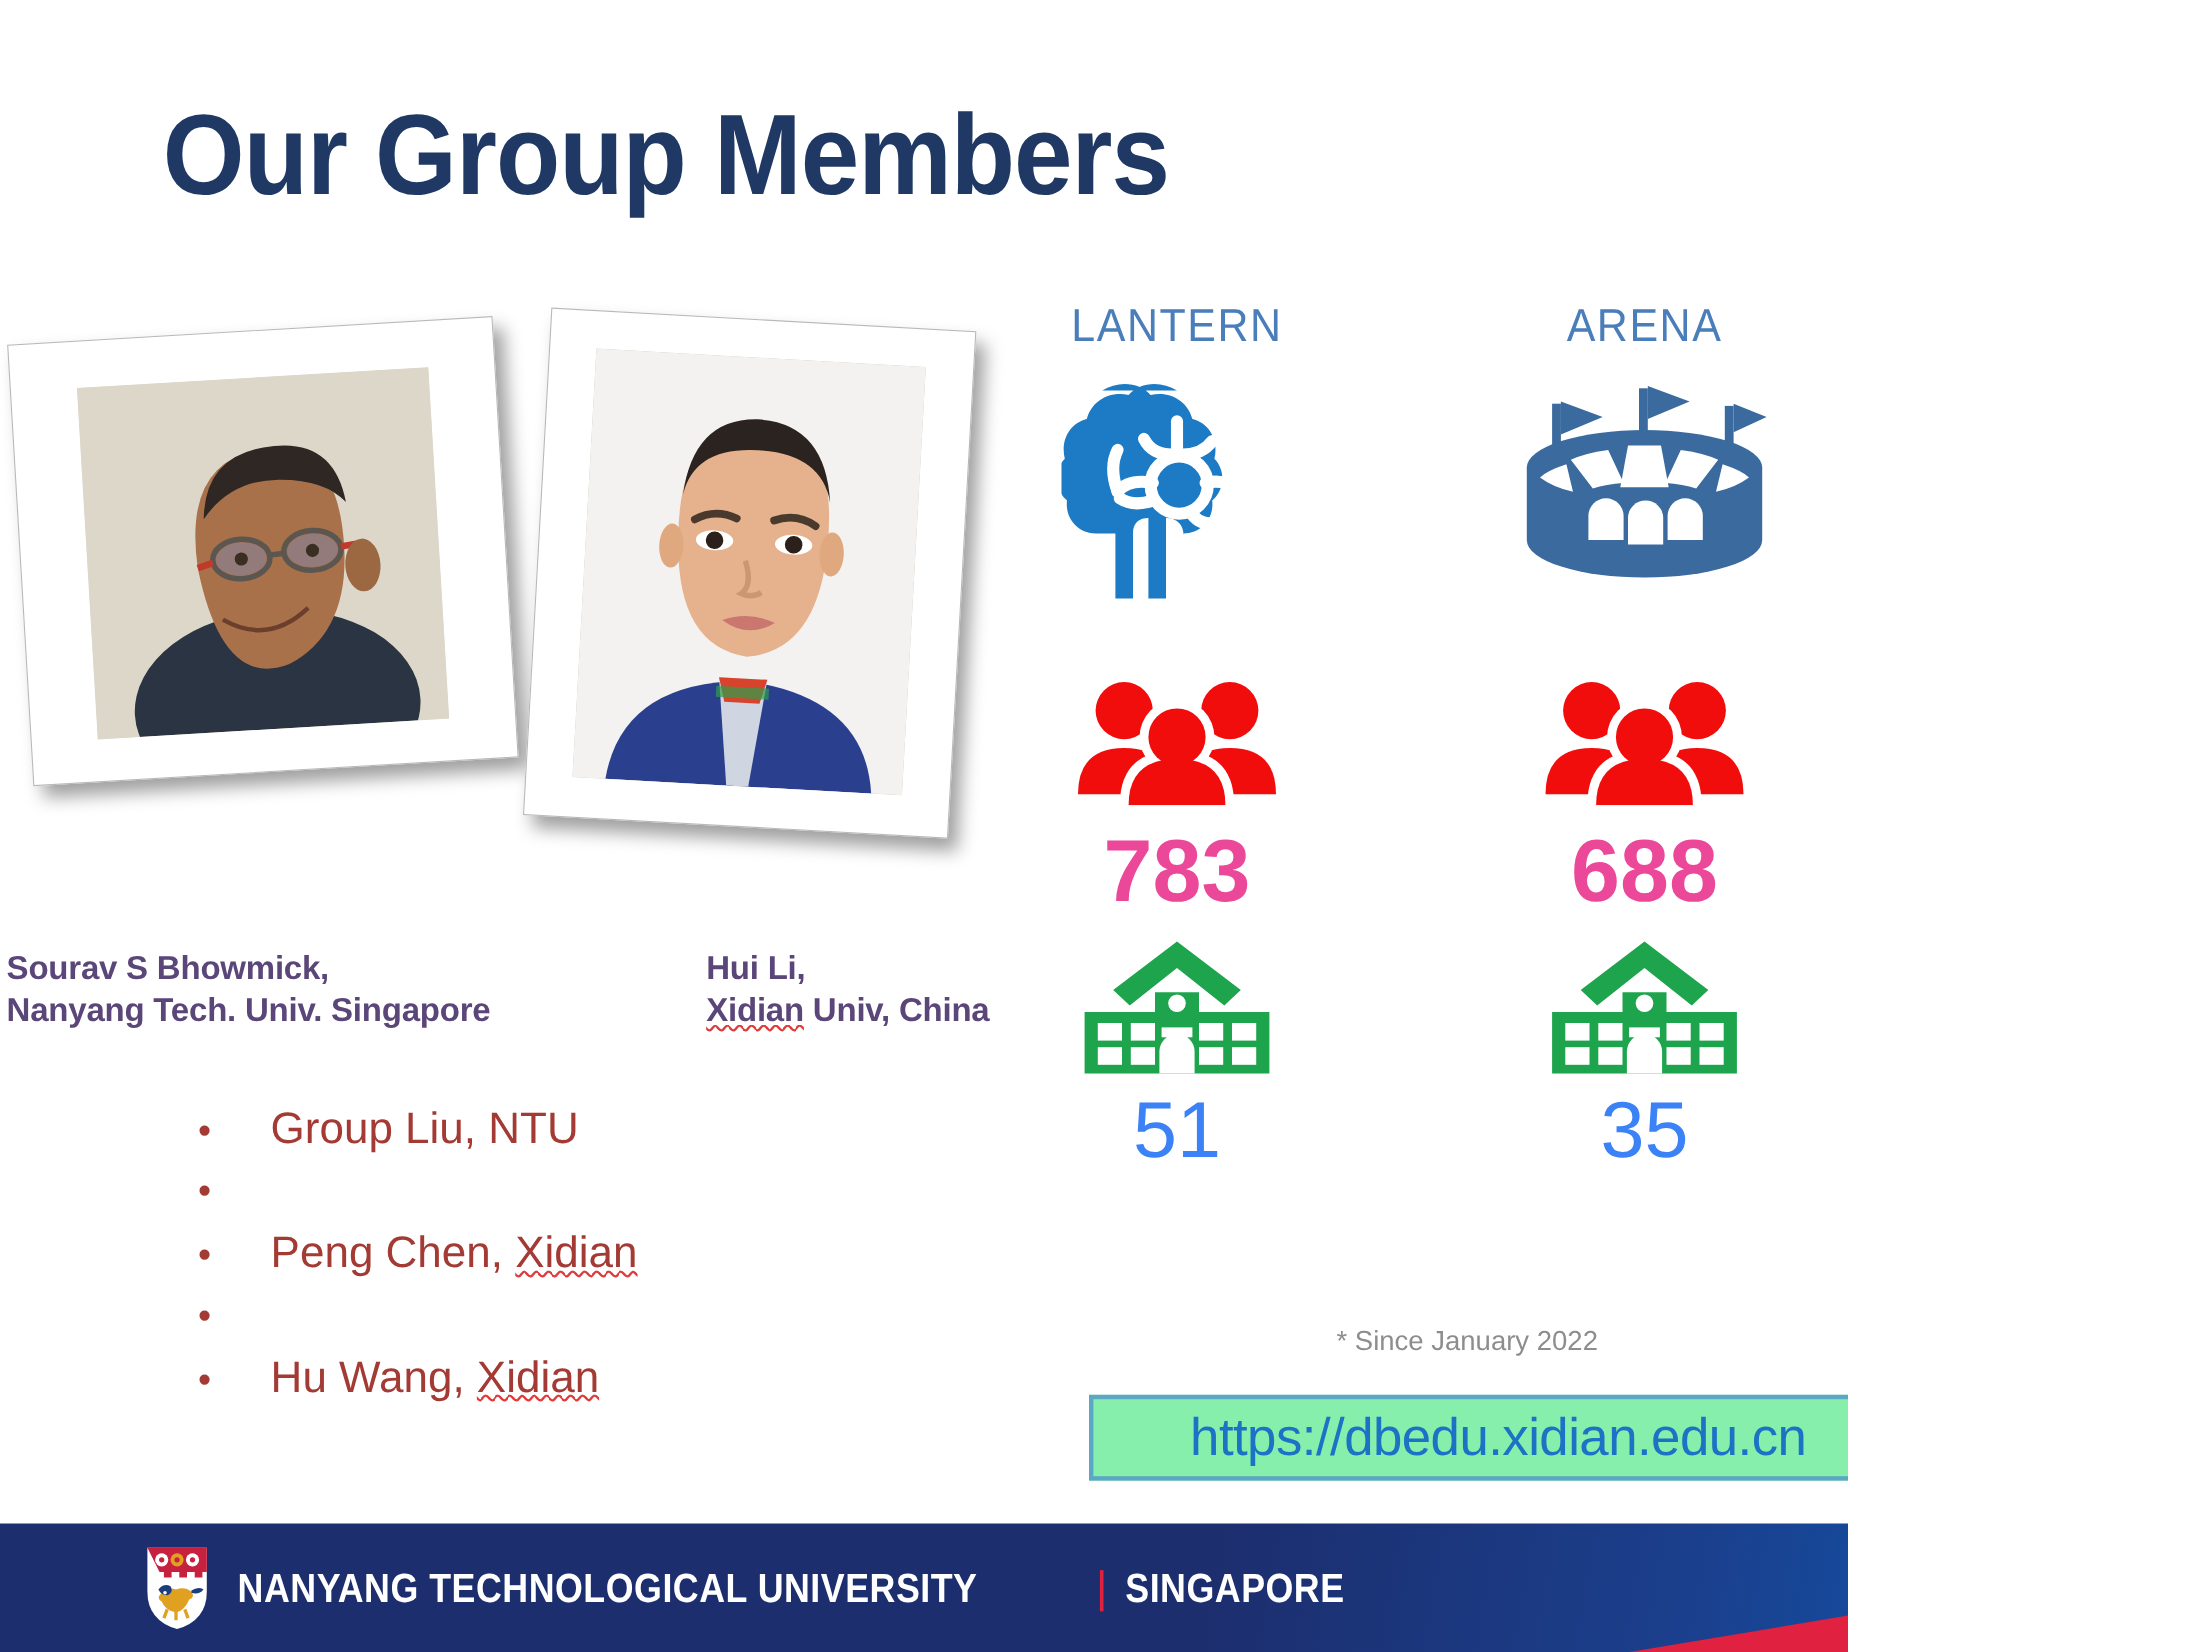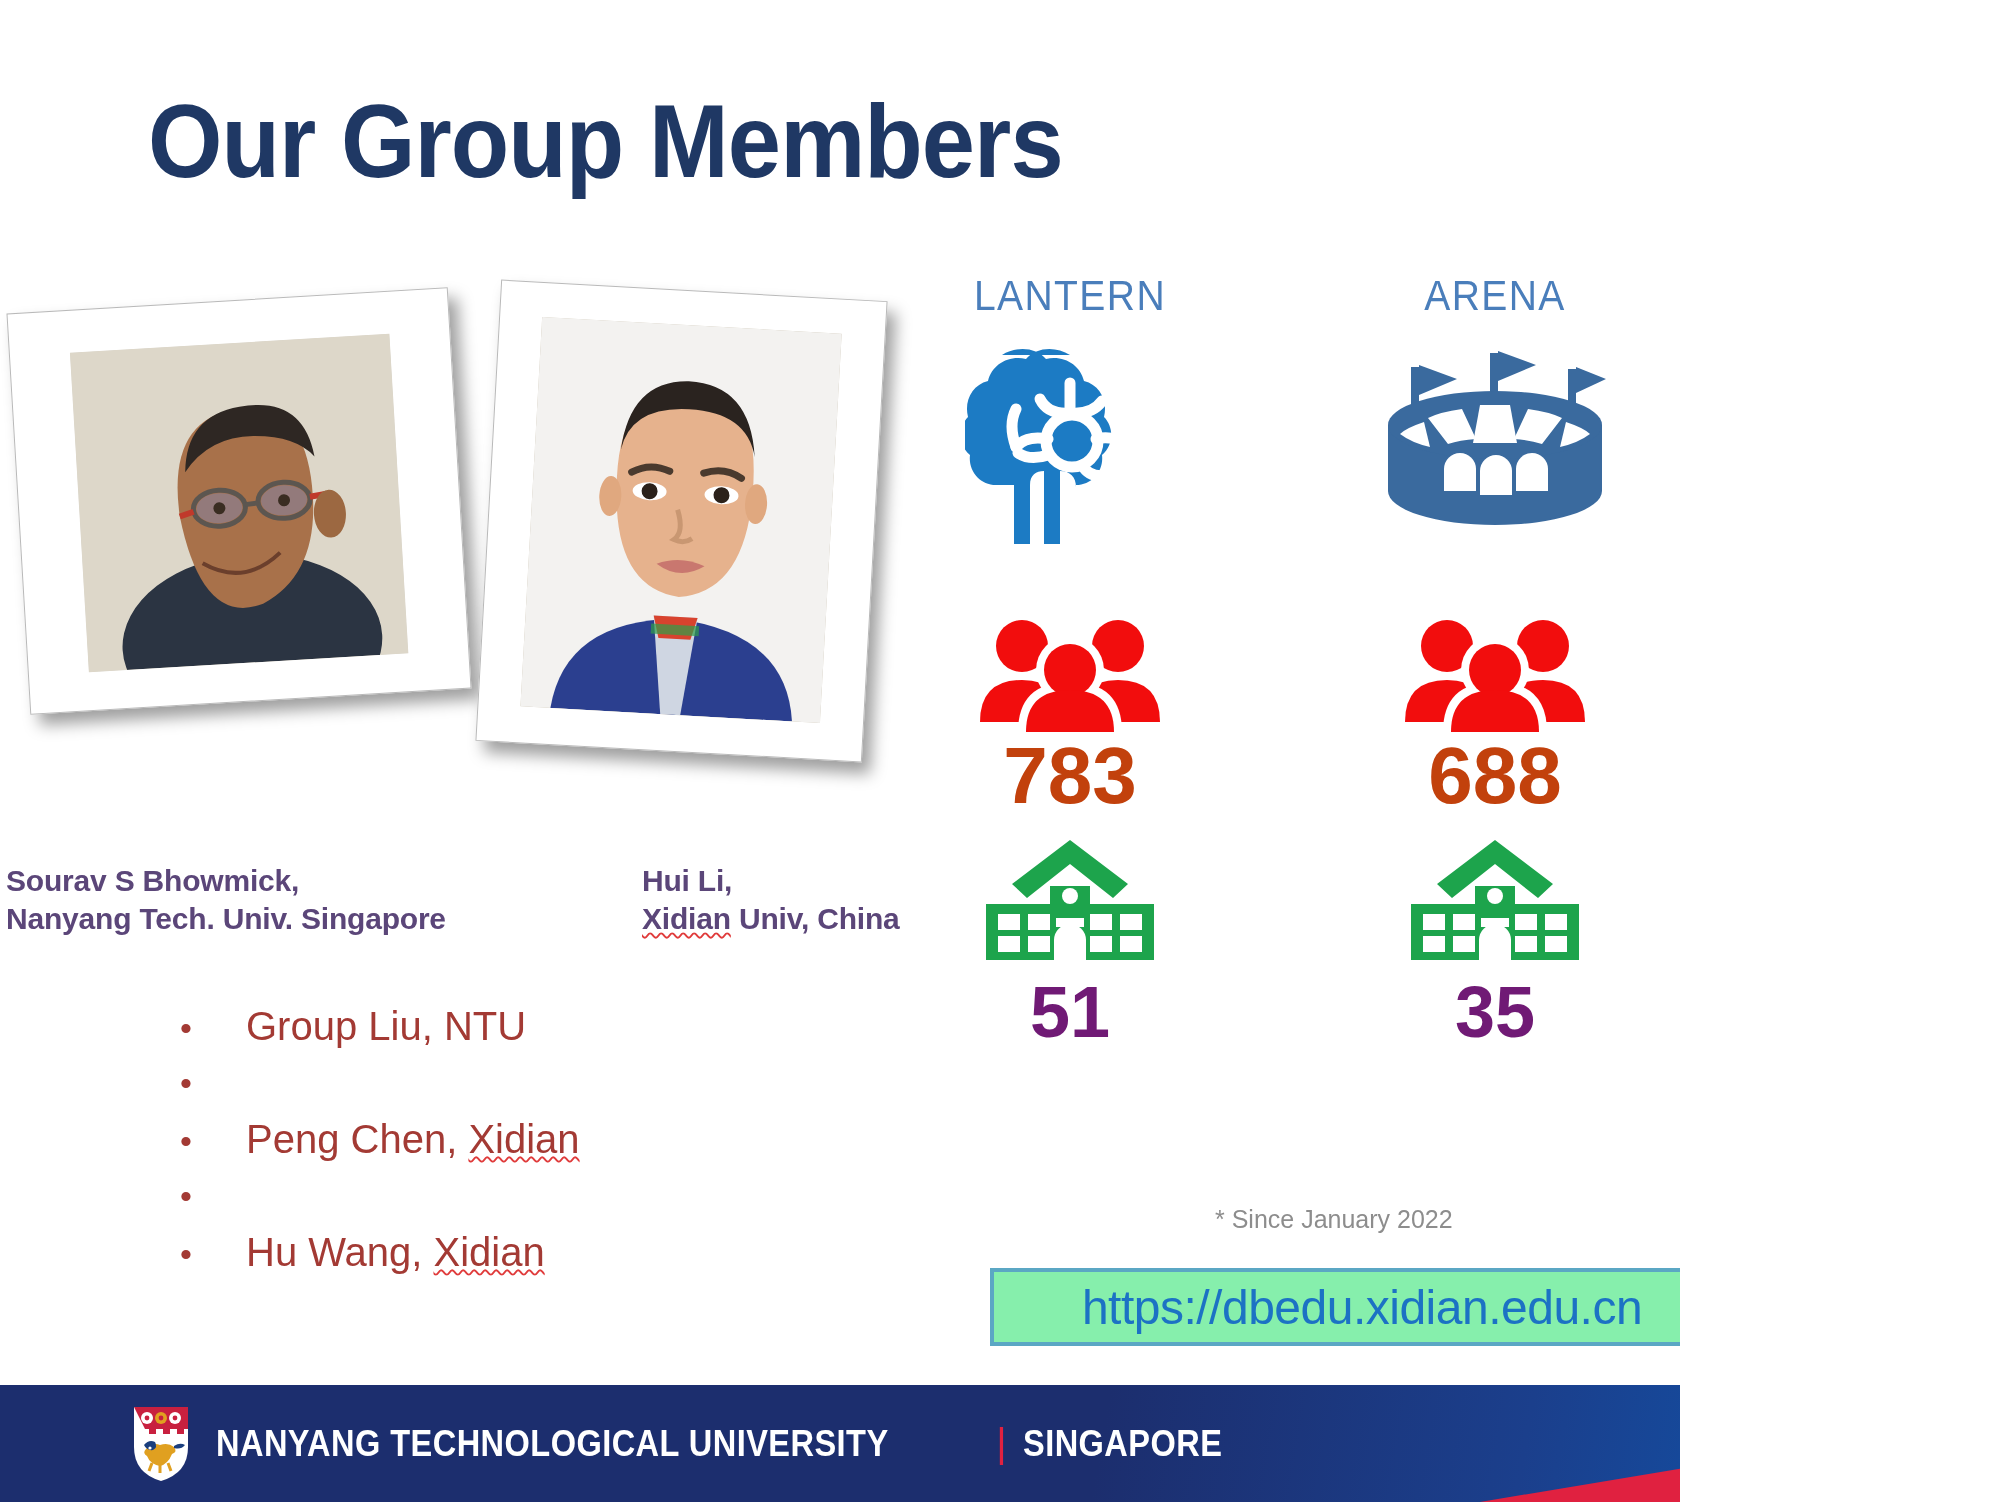--- a/index.html
+++ b/index.html
@@ -102,27 +102,27 @@
     font-size:42px;color:#4A7EBB;
     letter-spacing:1.5px;
     font-family:"Liberation Sans",sans-serif;
     transform:scaleX(0.93);
   }
   .icon-big{height:230px;display:flex;align-items:center;justify-content:center;margin-top:10px;}
   .icon-big svg{display:block;}
 
   .icon-people{height:130px;display:flex;align-items:flex-end;justify-content:center;margin-top:42px;}
   .num-red{
-    font-size:80px;font-weight:bold;color:#c2410c;
-    line-height:1;margin-top:4px;
+    font-size:80px;font-weight:bold;color:#ec4899;
+    line-height:1;margin-top:20px;
     font-family:"Liberation Sans",sans-serif;
   }
   .icon-school{height:128px;display:flex;align-items:flex-end;justify-content:center;margin-top:18px;}
   .num-green{
-    font-size:72px;font-weight:bold;color:#701a75;
+    font-size:72px;font-weight:normal;color:#3b82f6;
     line-height:1;margin-top:14px;
     font-family:"Liberation Sans",sans-serif;
     text-align:center;
   }
 
   
   #footnote{
     position:absolute;left:1215px;top:1205px;
     font-size:25px;color:#8d8d8d;
     font-family:"Liberation Sans",sans-serif;

